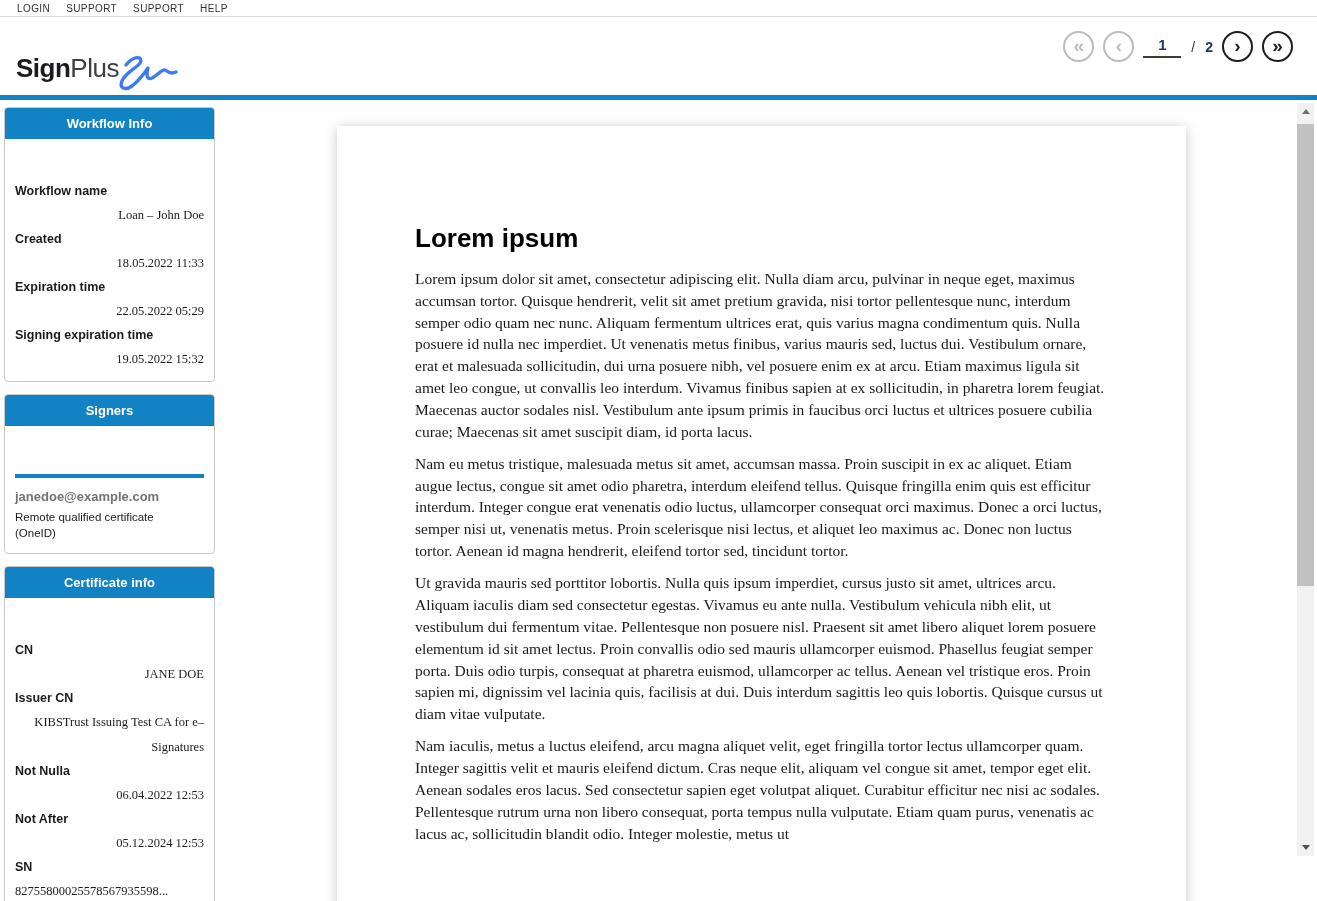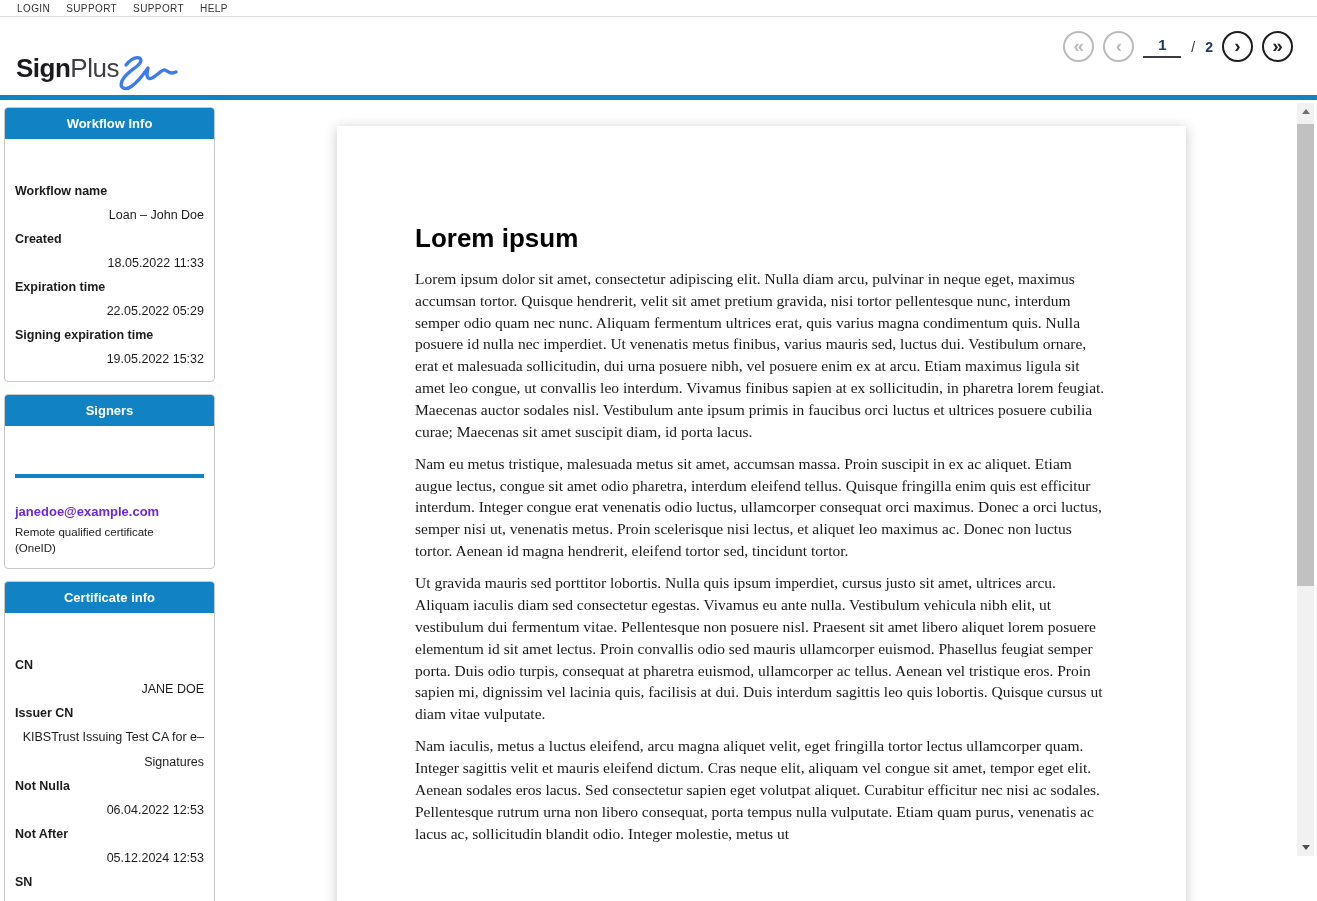--- a/index.html
+++ b/index.html
@@ -35,25 +35,25 @@
   
   .content { position:relative; height:800px; }
 
   
   .sidebar { position:absolute; left:4px; top:7px; width:211px; }
   .panel { border:1px solid #c8c8c8; border-radius:4px; background:#fff; margin-bottom:12px; overflow:hidden; }
   .panel-header { background:#1182c4; color:#fff; font-weight:700; font-size:13px;
                   text-align:center; padding:8px 0; }
   .panel-body { padding:5px 10px 9px 10px;margin-top:36px; }
   .prow-label { font-weight:700; font-size:12.5px; color:#1c1c1c; line-height:23px; }
-  .prow-value { font-size:12.5px; color:#1c1c1c; line-height:25px; text-align:right; }
+  .prow-value { font-size:12.5px; color:#1c1c1c; line-height:25px; text-align:right;font-family:Liberation Serif, serif; }
   .prow-value.left { text-align:left; }
 
   .signer-item { border-top:4px solid #1182c4; margin-top:7px; }
-  .signer-email { font-weight:700; font-size:13px; color:#6d28d9; padding-top:26px; }
+  .signer-email { font-weight:700; font-size:13px; color:#737373; padding-top:11px; }
   .signer-method { font-size:11.5px; color:#222; line-height:16px; padding:5px 0 3px 0; width:150px; }
 
   .actions { margin-top:27px; }
   .act-btn { display:block; width:100%; height:37px; background:#1182c4; color:#ecf5fb;
              border:1px solid #2b3a4a; border-radius:3px; font-size:13px; letter-spacing:.5px;
              margin-bottom:6px; cursor:pointer; font-family:"Liberation Sans",sans-serif; }
 
   
   .viewer { position:absolute; left:220px; top:0; width:1070px; height:900px; background:#fff; overflow:hidden; }
   .docpage { position:absolute; left:117px; top:26px; width:849px; height:1200px;

